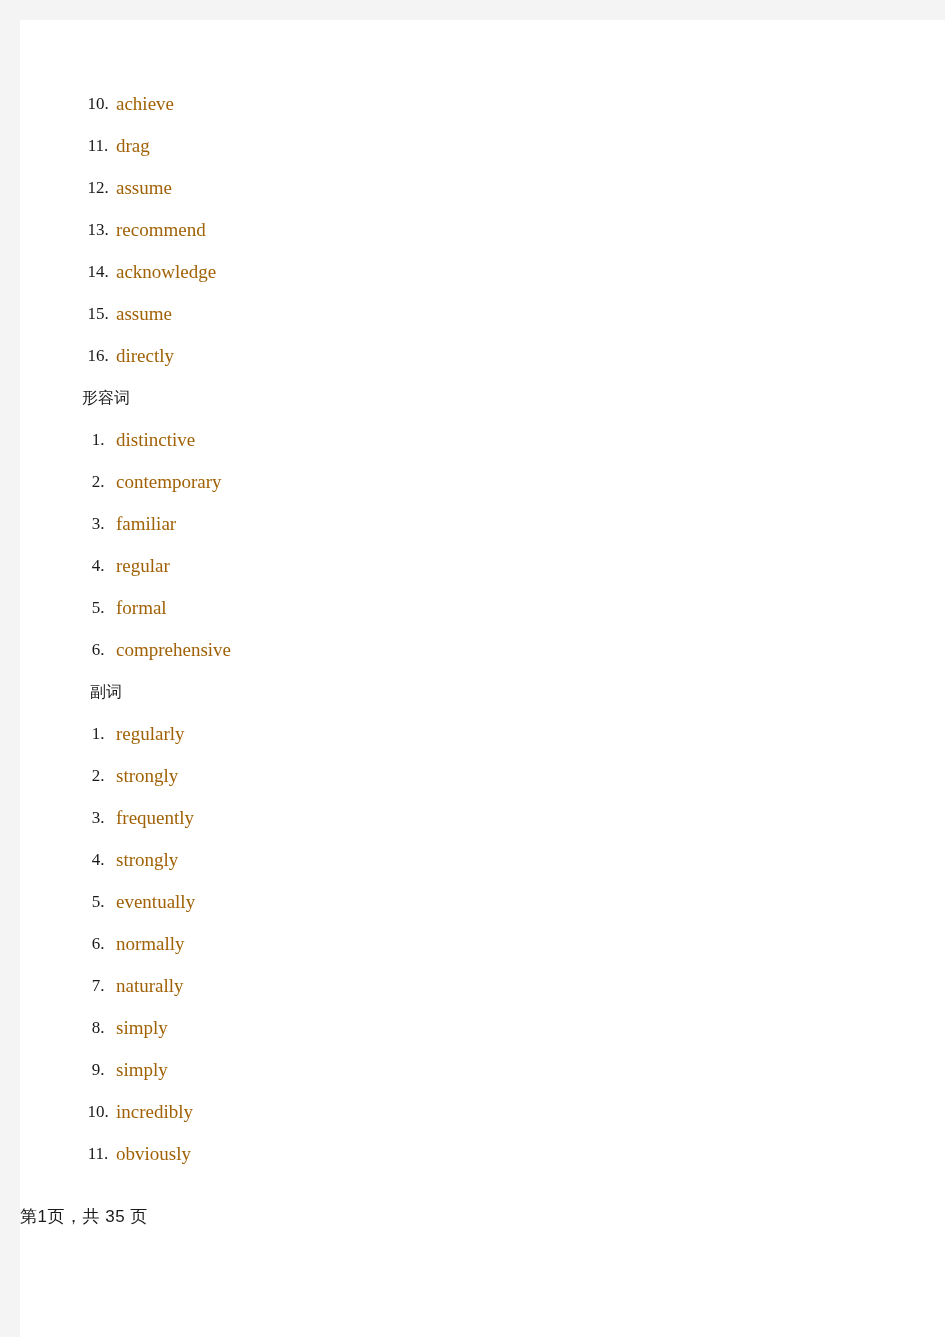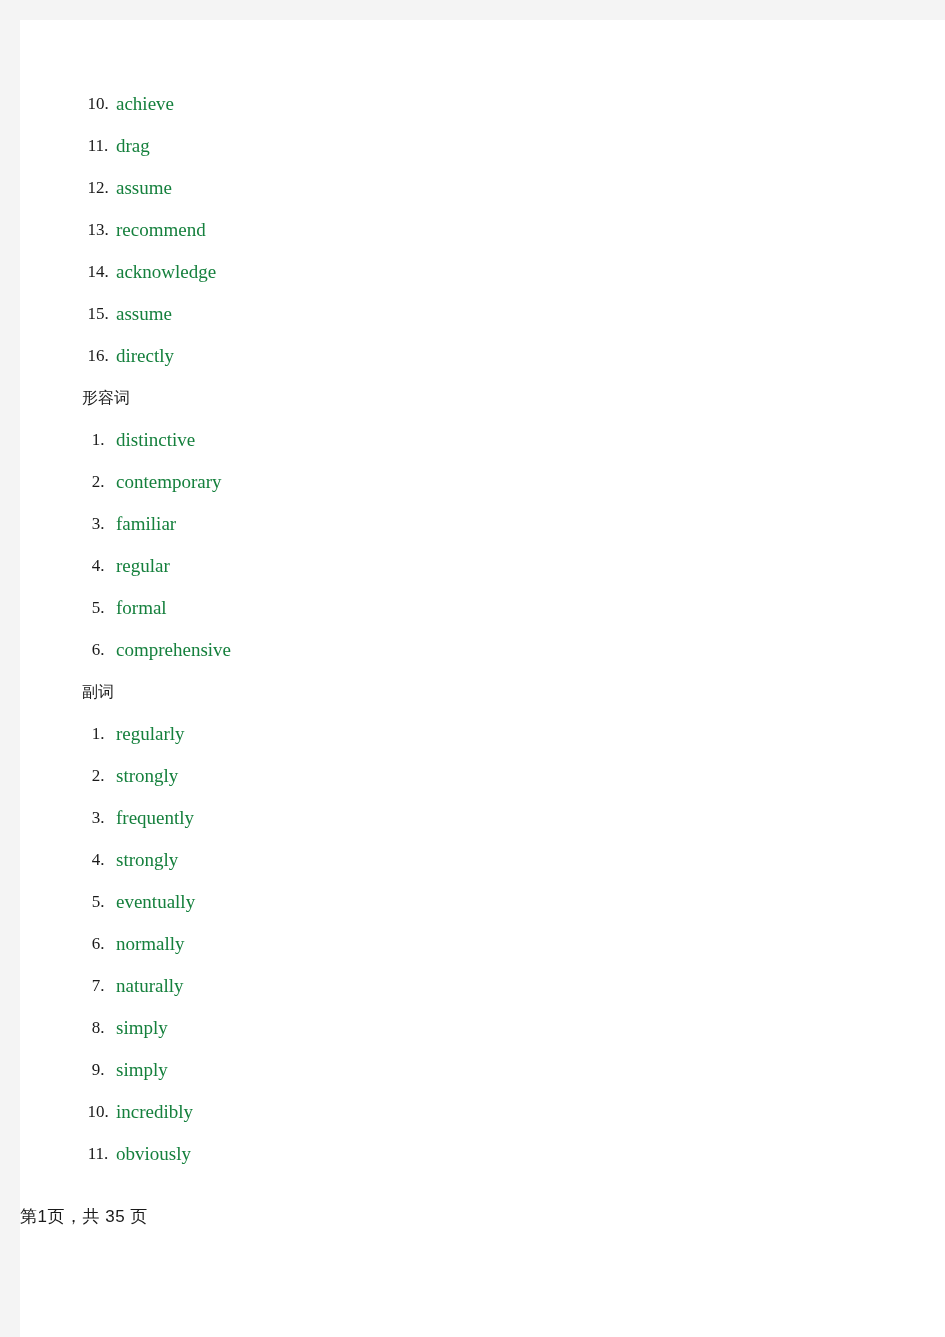--- a/index.html
+++ b/index.html
@@ -59,21 +59,21 @@
     width: 34px;
     text-align: center;
     font-size: 17px;
     color: #1a1a1a;
     font-family: "Liberation Serif", "DejaVu Serif", serif;
   }
   .entry-word {
     position: absolute;
     left: 96px;
     font-size: 19px;
-    color: #15803d;
+    color: #a16207;
     font-family: "Liberation Serif", "DejaVu Serif", serif;
   }
 
   
   .section-heading {
     position: absolute;
     left: 62px;
     height: 42px;
     line-height: 42px;
     font-size: 16px;
@@ -148,21 +148,21 @@
         <span class="entry-word">regular</span>
       </div>
       <div class="entry-row" style="top: 567px;">
         <span class="entry-num">5.</span>
         <span class="entry-word">formal</span>
       </div>
       <div class="entry-row" style="top: 609px;">
         <span class="entry-num">6.</span>
         <span class="entry-word">comprehensive</span>
       </div>
-      <div class="section-heading" style="top: 651px;">副词</div>
+      <div class="section-heading" style="top: 651px; margin-left: 8px;">副词</div>
       <div class="entry-row" style="top: 693px;">
         <span class="entry-num">1.</span>
         <span class="entry-word">regularly</span>
       </div>
       <div class="entry-row" style="top: 735px;">
         <span class="entry-num">2.</span>
         <span class="entry-word">strongly</span>
       </div>
       <div class="entry-row" style="top: 777px;">
         <span class="entry-num">3.</span>

